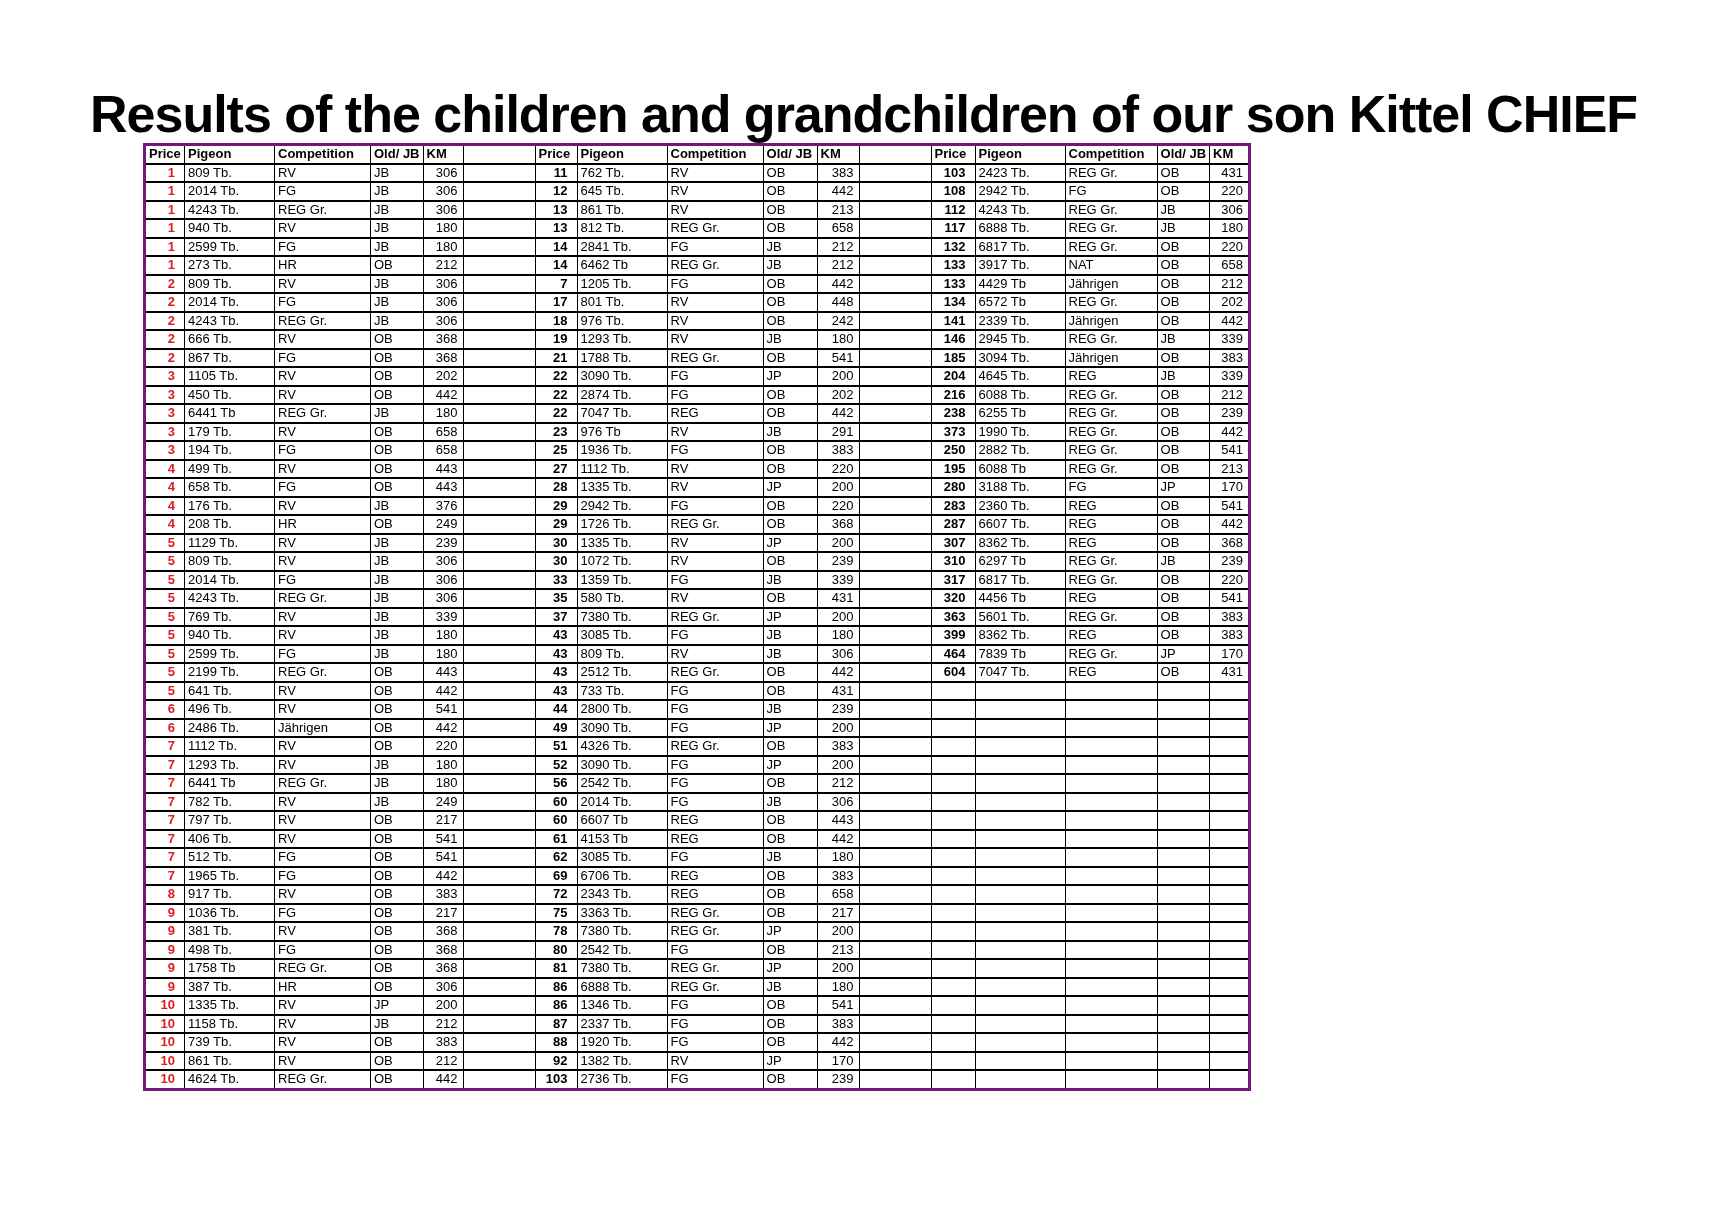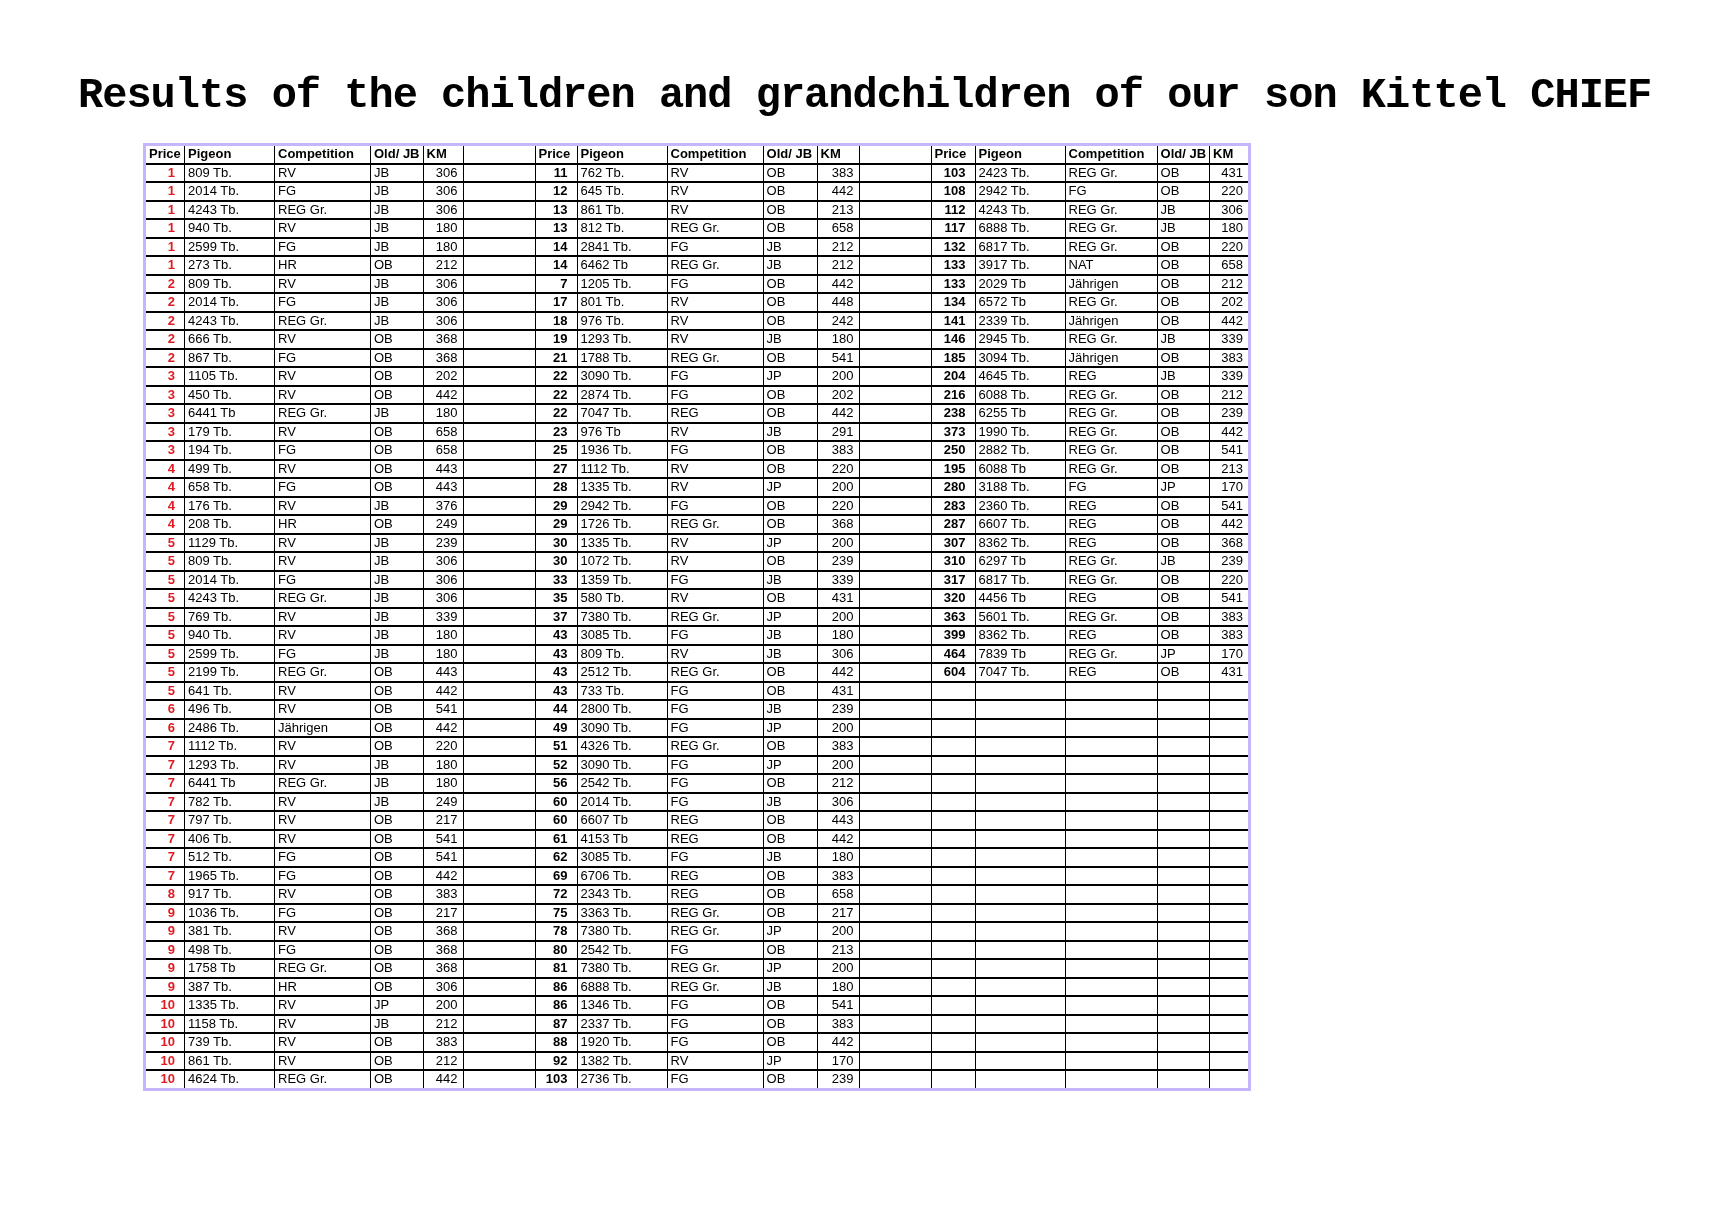--- a/index.html
+++ b/index.html
@@ -5,36 +5,35 @@
   html,body{margin:0;padding:0;}
   body{
     width:1720px;height:1216px;
     background:#ffffff;
     font-family:"Liberation Sans", sans-serif;
     color:#000;
     overflow:hidden;
   }
   .page{position:relative;width:1720px;height:1216px;}
   h1[data-name="page-title"]{
-    margin:0;
+    margin:12px;
     position:absolute;
     left:78px;top:72px;
-    font-size:42px;
+    font-size:52px;
     font-weight:bold;
     letter-spacing:-1px;
     white-space:nowrap;
     color:#000;
-    font-family:Liberation Mono, monospace;
   }
   table[data-name="results-table"]{
     position:absolute;
     left:143px;top:143px;
     border-collapse:collapse;
     table-layout:fixed;
-    border:3px solid #c4b5fd;
+    border:3px solid #701a75;
     font-size:13px;
     padding-left:8px;
   }
   th,td{
     border-left:1px solid #000;
     border-right:1px solid #000;
     border-top:2px solid #000;
     border-bottom:2px solid #000;
     height:16.5px;
     line-height:16.5px;
@@ -220,21 +219,21 @@
           <td class="c-oldjb" data-name="oldjb-cell">JB</td>
           <td class="c-km" data-name="km-cell">306</td>
           <td class="c-gap" data-name="gap-cell"></td>
           <td class="c-price" data-name="price-cell">7</td>
           <td class="c-pigeon" data-name="pigeon-cell">1205 Tb.</td>
           <td class="c-comp" data-name="competition-cell">FG</td>
           <td class="c-oldjb" data-name="oldjb-cell">OB</td>
           <td class="c-km" data-name="km-cell">442</td>
           <td class="c-gap" data-name="gap-cell"></td>
           <td class="c-price" data-name="price-cell">133</td>
-          <td class="c-pigeon" data-name="pigeon-cell">2029 Tb</td>
+          <td class="c-pigeon" data-name="pigeon-cell">4429 Tb</td>
           <td class="c-comp" data-name="competition-cell">Jährigen</td>
           <td class="c-oldjb" data-name="oldjb-cell">OB</td>
           <td class="c-km" data-name="km-cell">212</td>
         </tr>
         <tr data-name="table-row">
           <td class="c-price red" data-name="price-cell">2</td>
           <td class="c-pigeon" data-name="pigeon-cell">2014 Tb.</td>
           <td class="c-comp" data-name="competition-cell">FG</td>
           <td class="c-oldjb" data-name="oldjb-cell">JB</td>
           <td class="c-km" data-name="km-cell">306</td>

